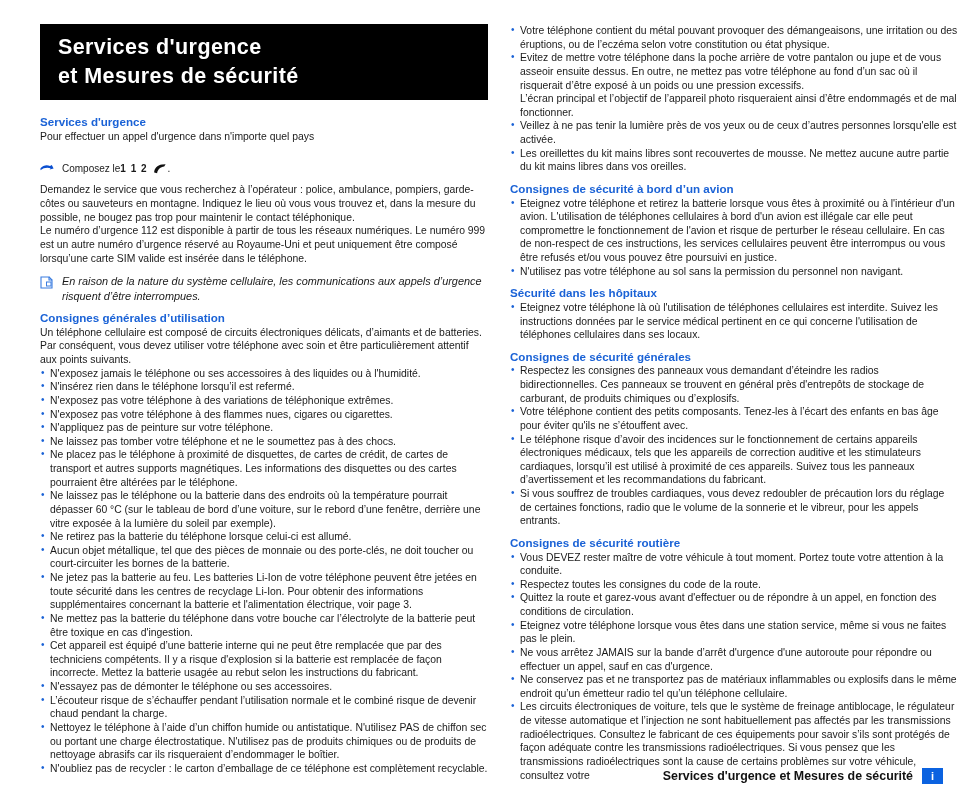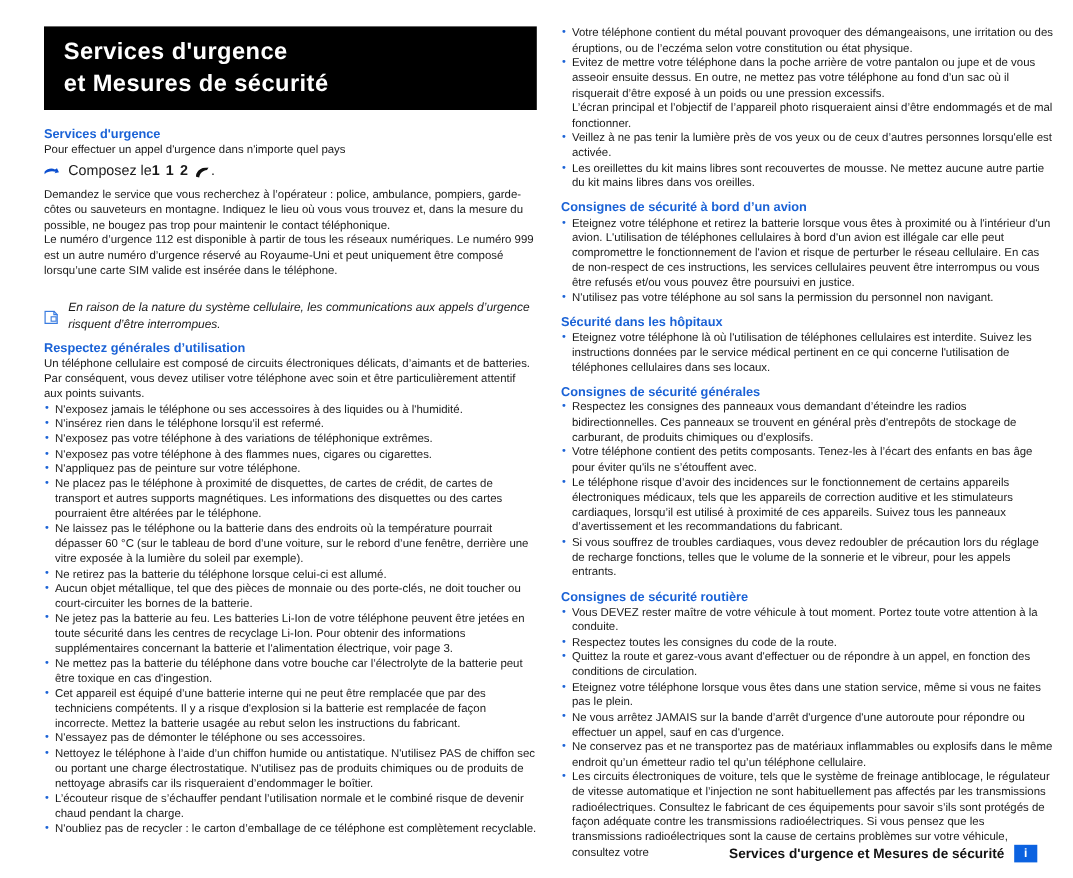--- a/index.html
+++ b/index.html
@@ -87,45 +87,44 @@
     top: -1px;
     color: #1a62d6;
     font-size: 10px;
     line-height: 1.31;
   }
   ul.bullets > li.cont::before { content: ""; }
   
   .pointer-row {
     display: flex;
     align-items: center;
-    margin-top: 4px;
-    font-size: 13px;
+    margin-top: 20px;
+    font-size: 10px;
   }
   .hand-icon {
     width: 15px;
     height: 10px;
     margin-right: 7px;
     flex: 0 0 15px;
     display: inline-block;
   }
   .pointer-row .dial { font-weight: normal; }
   .pointer-row .num { font-weight: bold; letter-spacing: 1px; }
   .phone-icon {
     width: 14px;
     height: 10px;
     display: inline-block;
     margin: 0 1px 0 5px;
     vertical-align: -1px;
   }
   
   .note {
     display: flex;
-    margin-top: 20px;
+    margin-top: 9px;
     margin-bottom: 2px;
-    align-items: center;
   }
   .note-icon {
     width: 13px;
     height: 13px;
     flex: 0 0 13px;
     margin-right: 9px;
     margin-top: 1px;
   }
   .note-text {
     font-size: 10.9px;
@@ -199,38 +198,39 @@
         <span class="note-icon">
           <svg viewBox="0 0 13 13" width="13" height="13" aria-hidden="true">
             <path d="M1 1 L1 12 L12 12 L12 4 L9 4 L9 1 Z" fill="none" stroke="#3a7ce0" stroke-width="1.1"></path>
             <path d="M9 1 L12 4" fill="none" stroke="#3a7ce0" stroke-width="1.1"></path>
             <rect x="6.5" y="6" width="4.5" height="4" fill="none" stroke="#3a7ce0" stroke-width="1"></rect>
           </svg>
         </span>
         <div class="note-text">En raison de la nature du système cellulaire, les communications aux appels d’urgence risquent d’être interrompues.</div>
       </div>
 
-      <h2 class="sec">Respectez générales d’utilisation</h2>
+      <h2 class="sec">Consignes générales d’utilisation</h2>
       <p class="body">Un téléphone cellulaire est composé de circuits électroniques délicats, d’aimants et de batteries. Par conséquent, vous devez utiliser votre téléphone avec soin et être particulièrement attentif aux points suivants.</p>
       <ul class="bullets">
         <li>N'exposez jamais le téléphone ou ses accessoires à des liquides ou à l'humidité.</li>
         <li>N'insérez rien dans le téléphone lorsqu’il est refermé.</li>
         <li>N'exposez pas votre téléphone à des variations de téléphonique extrêmes.</li>
         <li>N'exposez pas votre téléphone à des flammes nues, cigares ou cigarettes.</li>
         <li>N'appliquez pas de peinture sur votre téléphone.</li>
+        <li>Ne laissez pas tomber votre téléphone et ne le soumettez pas à des chocs.</li>
         <li>Ne placez pas le téléphone à proximité de disquettes, de cartes de crédit, de cartes de transport et autres supports magnétiques. Les informations des disquettes ou des cartes pourraient être altérées par le téléphone.</li>
         <li>Ne laissez pas le téléphone ou la batterie dans des endroits où la température pourrait dépasser 60 °C (sur le tableau de bord d’une voiture, sur le rebord d’une fenêtre, derrière une vitre exposée à la lumière du soleil par exemple).</li>
         <li>Ne retirez pas la batterie du téléphone lorsque celui-ci est allumé.</li>
         <li>Aucun objet métallique, tel que des pièces de monnaie ou des porte-clés, ne doit toucher ou court-circuiter les bornes de la batterie.</li>
         <li>Ne jetez pas la batterie au feu. Les batteries Li-Ion de votre téléphone peuvent être jetées en toute sécurité dans les centres de recyclage Li-Ion. Pour obtenir des informations supplémentaires concernant la batterie et l'alimentation électrique, voir page 3.</li>
         <li>Ne mettez pas la batterie du téléphone dans votre bouche car l’électrolyte de la batterie peut être toxique en cas d'ingestion.</li>
         <li>Cet appareil est équipé d’une batterie interne qui ne peut être remplacée que par des techniciens compétents. Il y a risque d'explosion si la batterie est remplacée de façon incorrecte. Mettez la batterie usagée au rebut selon les instructions du fabricant.</li>
         <li>N'essayez pas de démonter le téléphone ou ses accessoires.</li>
+        <li>L’écouteur risque de s’échauffer pendant l’utilisation normale et le combiné risque de devenir chaud pendant la charge.</li>
         <li>Nettoyez le téléphone à l’aide d’un chiffon humide ou antistatique. N'utilisez PAS de chiffon sec ou portant une charge électrostatique. N'utilisez pas de produits chimiques ou de produits de nettoyage abrasifs car ils risqueraient d’endommager le boîtier.</li>
-        <li>L’écouteur risque de s’échauffer pendant l’utilisation normale et le combiné risque de devenir chaud pendant la charge.</li>
         <li>N'oubliez pas de recycler : le carton d’emballage de ce téléphone est complètement recyclable.</li>
 
       </ul>
     </div>
 
     <div class="col">
 
       <ul class="bullets">
         <li>Votre téléphone contient du métal pouvant provoquer des démangeaisons, une irritation ou des éruptions, ou de l’eczéma selon votre constitution ou état physique.</li>
         <li>Evitez de mettre votre téléphone dans la poche arrière de votre pantalon ou jupe et de vous asseoir ensuite dessus. En outre, ne mettez pas votre téléphone au fond d’un sac où il risquerait d’être exposé à un poids ou une pression excessifs.</li>
@@ -248,21 +248,21 @@
       <h2 class="sec">Sécurité dans les hôpitaux</h2>
       <ul class="bullets">
         <li>Eteignez votre téléphone là où l'utilisation de téléphones cellulaires est interdite. Suivez les instructions données par le service médical pertinent en ce qui concerne l'utilisation de téléphones cellulaires dans ses locaux.</li>
       </ul>
 
       <h2 class="sec">Consignes de sécurité générales</h2>
       <ul class="bullets">
         <li>Respectez les consignes des panneaux vous demandant d’éteindre les radios bidirectionnelles. Ces panneaux se trouvent en général près d'entrepôts de stockage de carburant, de produits chimiques ou d’explosifs.</li>
         <li>Votre téléphone contient des petits composants. Tenez-les à l’écart des enfants en bas âge pour éviter qu'ils ne s’étouffent avec.</li>
         <li>Le téléphone risque d’avoir des incidences sur le fonctionnement de certains appareils électroniques médicaux, tels que les appareils de correction auditive et les stimulateurs cardiaques, lorsqu’il est utilisé à proximité de ces appareils. Suivez tous les panneaux d’avertissement et les recommandations du fabricant.</li>
-        <li>Si vous souffrez de troubles cardiaques, vous devez redoubler de précaution lors du réglage de recharge fonctions, telles que le volume de la sonnerie et le vibreur, pour les appels entrants.</li>
+        <li>Si vous souffrez de troubles cardiaques, vous devez redoubler de précaution lors du réglage de certaines fonctions, radio que le volume de la sonnerie et le vibreur, pour les appels entrants.</li>
       </ul>
 
       <h2 class="sec">Consignes de sécurité routière</h2>
       <ul class="bullets">
         <li>Vous DEVEZ rester maître de votre véhicule à tout moment. Portez toute votre attention à la conduite.</li>
         <li>Respectez toutes les consignes du code de la route.</li>
         <li>Quittez la route et garez-vous avant d'effectuer ou de répondre à un appel, en fonction des conditions de circulation.</li>
         <li>Eteignez votre téléphone lorsque vous êtes dans une station service, même si vous ne faites pas le plein.</li>
         <li>Ne vous arrêtez JAMAIS sur la bande d’arrêt d'urgence d'une autoroute pour répondre ou effectuer un appel, sauf en cas d'urgence.</li>
         <li>Ne conservez pas et ne transportez pas de matériaux inflammables ou explosifs dans le même endroit qu’un émetteur radio tel qu’un téléphone cellulaire.</li>

